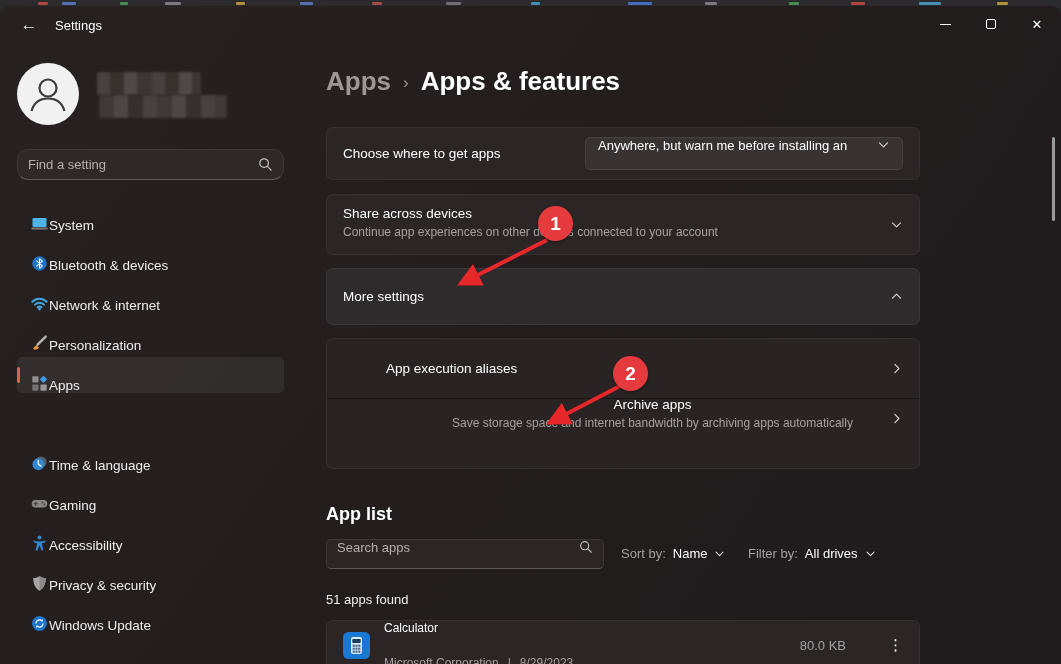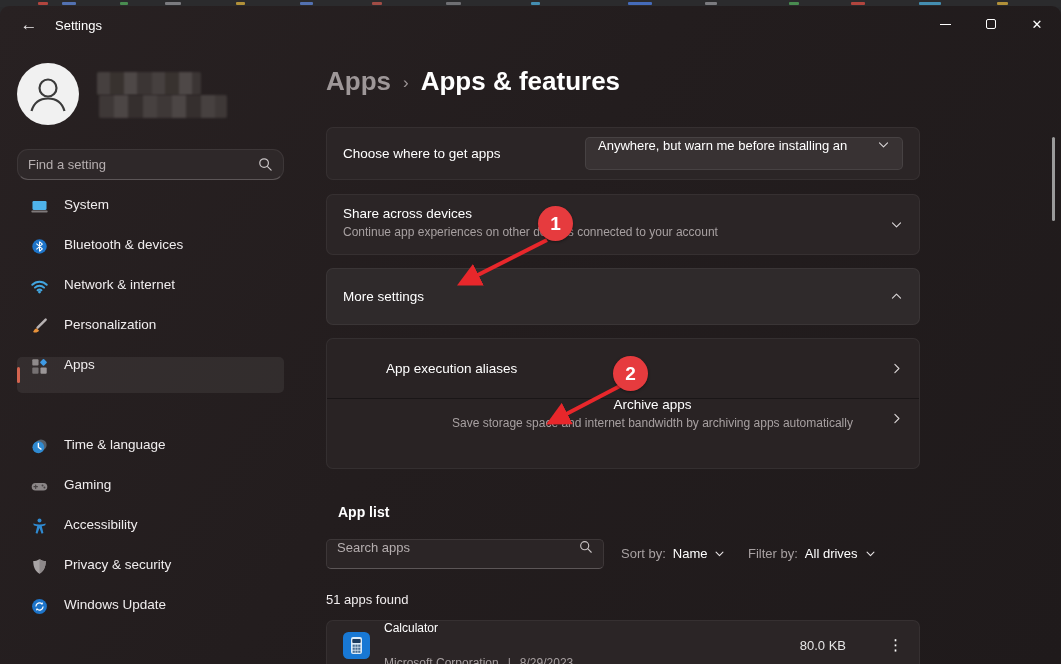--- a/index.html
+++ b/index.html
@@ -32,21 +32,21 @@
   .pixblur { background:repeating-linear-gradient(90deg,#46403f 0 13px,#38322f 13px 27px,#4e4847 27px 40px,#3b3534 40px 55px);
     filter:blur(1.2px); border-radius:2px; }
   #name-line1 { left:97px; top:66px; width:104px; height:23px; }
   #name-line2 { left:99px; top:89px; width:128px; height:23px;
     background:repeating-linear-gradient(90deg,#3e3837 0 15px,#4c4645 15px 29px,#352f2e 29px 44px,#474140 44px 58px); }
   #find-box { left:17px; top:143px; width:267px; height:31px; background:#2e2829;
     border:1px solid #3d3738; border-bottom-color:#5c5657; border-radius:11px; display:flex; align-items:center; }
   #find-input { flex:1; background:transparent; border:none; outline:none; color:#cfc9ca;
     font-size:13px; padding:0 10px; font-family:"Liberation Sans",sans-serif; }
   #find-input::placeholder, #applist-input::placeholder { color:#b5aeaf; }
-  .nav-item { left:17px; width:267px; height:36px; border-radius:5px; display:flex; align-items:flex-start; gap:15px; padding-left:13px; }
+  .nav-item { left:17px; width:267px; height:36px; border-radius:5px; display:flex; align-items:flex-end; padding-left:13px; }
   .nav-item .lbl { color:#f0edee; font-size:13.5px; }
   .nav-item.sel { background:rgba(255,255,255,.065); }
   .nav-pill { position:absolute; left:0; top:10px; width:3px; height:16px; border-radius:2px; }
   .nicon { width:19px; height:19px; flex:0 0 19px; }
 
   
   #crumb { left:326px; top:60px; display:flex; align-items:center; gap:12px; }
   #crumb .parent { font-size:26px; font-weight:700; color:#9e9798; }
   #crumb .sep { font-size:17px; color:#9e9798; padding-top:3px; }
   #crumb .cur { font-size:26px; font-weight:700; color:#ffffff; }
@@ -68,36 +68,36 @@
 
   #card-sub { top:332px; height:131px; background:#292324; }
   .subrow { position:absolute; left:0; width:100%; padding-left:59px; }
   #subrow-alias { top:0; height:59px; display:flex; align-items:center; }
   #subrow-alias .t { font-size:13.5px; color:#fff; }
   #subrow-archive { top:44px; height:71px; padding-top:14px;text-align:center; }
   #subrow-archive .t { font-size:13.5px; color:#fff; margin-bottom:4px; }
   #subrow-archive .s { font-size:12px; color:#a7a0a1; }
   #sub-divider { position:absolute; left:0; top:59px; width:100%; height:1px; background:rgba(0,0,0,.35); }
 
-  #applist-heading { left:338px; top:498px; font-size:14px; font-weight:700; color:#fff; }
+  #applist-heading { left:326px; top:498px; font-size:18px; font-weight:700; color:#fff; }
   #applist-search { left:326px; top:533px; width:278px; height:30px; background:#2b2526;
     border:1px solid #3d3738; border-bottom-color:#5c5657; border-radius:5px; display:flex; align-items:flex-start; }
   #applist-input { flex:1; background:transparent; border:none; outline:none; color:#cfc9ca; font-size:13px; padding:0 10px; font-family:"Liberation Sans",sans-serif; }
   .ctrl-line { top:540px; display:flex; align-items:center; gap:7px; }
   #sort-ctl { left:621px; } #filter-ctl { left:748px; }
   .ctrl-line .cl { font-size:13px; color:#a7a0a1; }
   .ctrl-line .cv { font-size:13px; color:#fff; }
   #apps-count { left:326px; top:586px; font-size:13px; color:#f0eced; }
 
   #app-card { top:614px; height:50px; display:flex; align-items:center; padding:0 16px; gap:14px; border-radius:7px 7px 0 0; }
   #app-icon { width:27px; height:27px; flex:0 0 27px; }
   #app-meta { flex:1; }
   #app-meta .n { font-size:12px; color:#fff; margin-bottom:21px; }
   #app-meta .sub { font-size:12px; color:#a7a0a1; display:flex; gap:9px; align-items:center; }
-  #app-size { font-size:13px; color:#e5e5e5; margin-right:28px; }
+  #app-size { font-size:13px; color:#a3a3a3; margin-right:28px; }
   #kebab { font-size:15px; color:#fff; letter-spacing:0; }
   #scroll-thumb { left:1052px; top:131px; width:3px; height:84px; background:#9a9a9a; border-radius:2px; }
 
   .badge { width:35px; height:35px; border-radius:50%; background:#e63b3e; color:#fff;
     font-size:19px; font-weight:700; display:flex; align-items:center; justify-content:center;
     box-shadow:0 1px 3px rgba(0,0,0,.4); z-index:6; }
   #badge-1 { left:538px; top:206px; }
   #badge-2 { left:613px; top:356px; }
   #anno-svg { left:0; top:0; width:1061px; height:664px; z-index:5; pointer-events:none; }
 </style>

